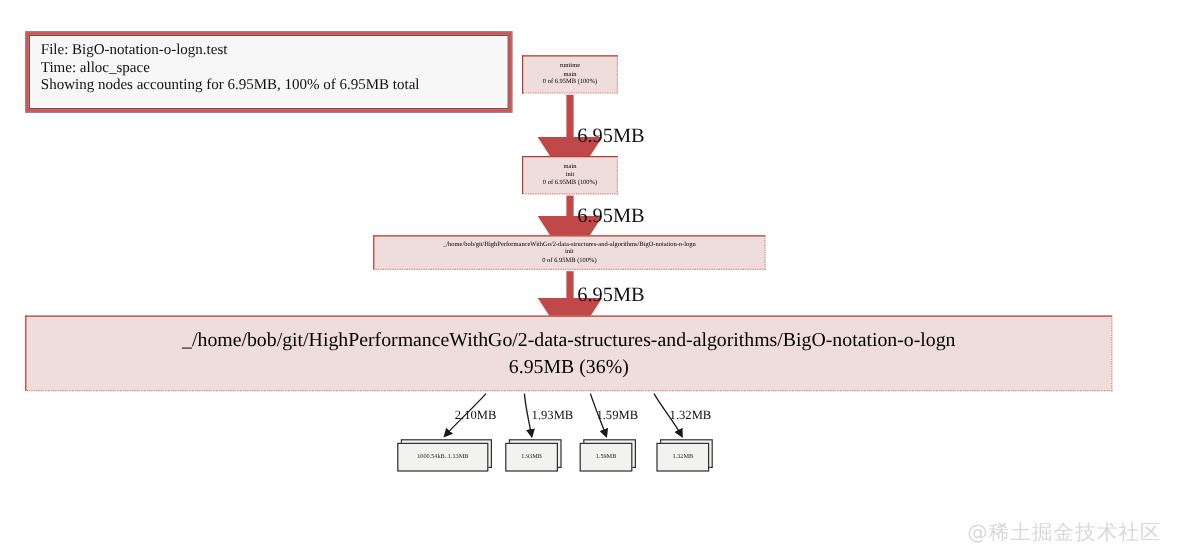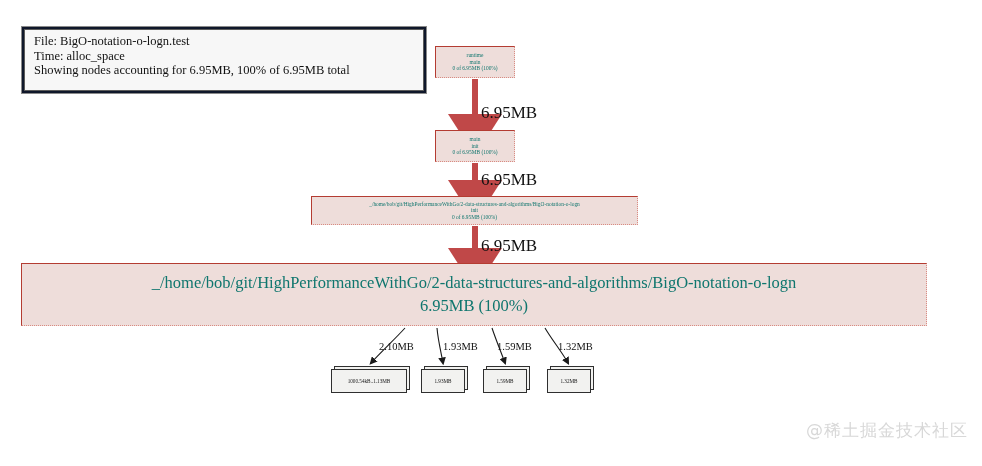--- a/index.html
+++ b/index.html
@@ -23,21 +23,21 @@
   }
 
   
   .legend-box {
     position: absolute;
     left: 21px;
     top: 26px;
     width: 406px;
     height: 68px;
     box-sizing: border-box;
-    background: #0f172a;
+    background: #ef4444;
     border: 1px solid #8a8a8a;
     padding: 2px;
   }
   .legend-inner {
     width: 100%;
     height: 100%;
     box-sizing: border-box;
     border: 1px solid #5a5a5a;
     background: #f7f7f7;
     padding: 4px 8px 0 9px;
@@ -52,21 +52,21 @@
 
   
   .pnode {
     position: absolute;
     box-sizing: border-box;
     background: #eeddda;
     border: 1px solid #b43c32;
     border-right: 1px dotted #d98b82;
     border-bottom: 1px dotted #d98b82;
     text-align: center;
-    color: #0f766e;
+    color: #000000;
     display: flex;
     flex-direction: column;
     justify-content: center;
     align-items: center;
     font-family: "Liberation Serif", serif;
   }
   .pnode .l {
     display: block;
     white-space: nowrap;
     line-height: 1.18;
@@ -115,21 +115,21 @@
   #elbl-v2 { left: 481px; top: 236px; }
   #elbl-l0 { left: 379px; top: 341px; }
   #elbl-l1 { left: 443px; top: 341px; }
   #elbl-l2 { left: 497px; top: 341px; }
   #elbl-l3 { left: 558px; top: 341px; }
 
   
   .watermark {
     position: absolute;
     right: 14px;
-    bottom: 24px;
+    bottom: 11px;
     font-family: "DejaVu Sans", sans-serif;
     font-size: 17px;
     color: #d8d8d8;
     letter-spacing: 1px;
     user-select: none;
   }
 </style>
 </head>
 <body>
 
@@ -188,21 +188,21 @@
 </div>
 
 <div class="pnode n-mid" id="node-pkg-init">
   <span class="l">_/home/bob/git/HighPerformanceWithGo/2-data-structures-and-algorithms/BigO-notation-o-logn</span>
   <span class="l">init</span>
   <span class="l">0 of 6.95MB (100%)</span>
 </div>
 
 <div class="pnode n-big" id="node-generate">
   <span class="l">_/home/bob/git/HighPerformanceWithGo/2-data-structures-and-algorithms/BigO-notation-o-logn</span>
-  <span class="l">6.95MB (100%)</span>
+  <span class="l">6.95MB (36%)</span>
 </div>
 
 <div class="leaf" id="leaf-0">1000.54kB..1.13MB</div>
 <div class="leaf" id="leaf-1">1.93MB</div>
 <div class="leaf" id="leaf-2">1.59MB</div>
 <div class="leaf" id="leaf-3">1.32MB</div>
 
 <div class="edge-label major" id="elbl-v0">6.95MB</div>
 <div class="edge-label major" id="elbl-v1">6.95MB</div>
 <div class="edge-label major" id="elbl-v2">6.95MB</div>

